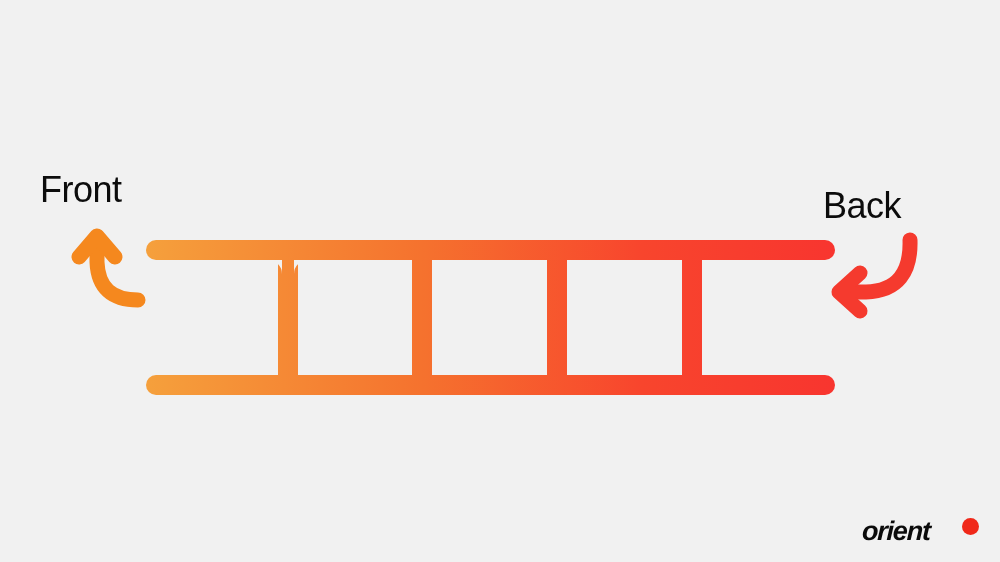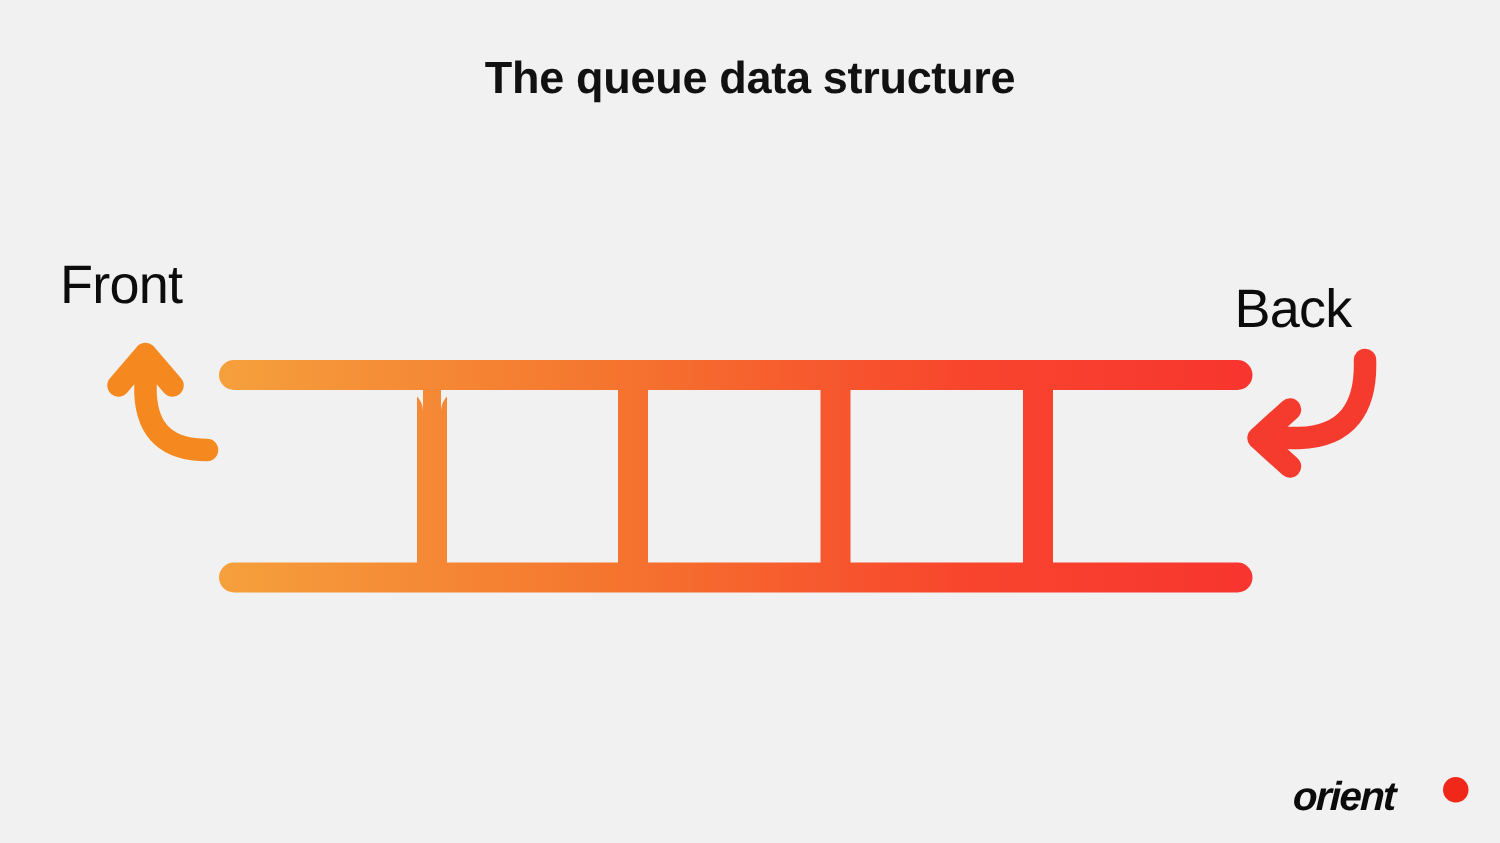--- a/index.html
+++ b/index.html
@@ -86,21 +86,20 @@
     height: 17px;
     border-radius: 50%;
     background: #f02819;
   }
 </style>
 </head>
 <body>
 
 <div id="slide">
 
-  <div id="title">The queue data structure</div>
 
   <div id="front-label" class="edge-label">Front</div>
 
   <div id="back-label" class="edge-label">Back</div>
 
   <svg id="queue" viewBox="0 0 1000 562" xmlns="http://www.w3.org/2000/svg">
     <defs>
       <linearGradient id="railGrad" x1="146" y1="0" x2="835" y2="0" gradientUnits="userSpaceOnUse">
         <stop offset="0%" stop-color="#f5a03c"></stop>
         <stop offset="40%" stop-color="#f5722e"></stop>

